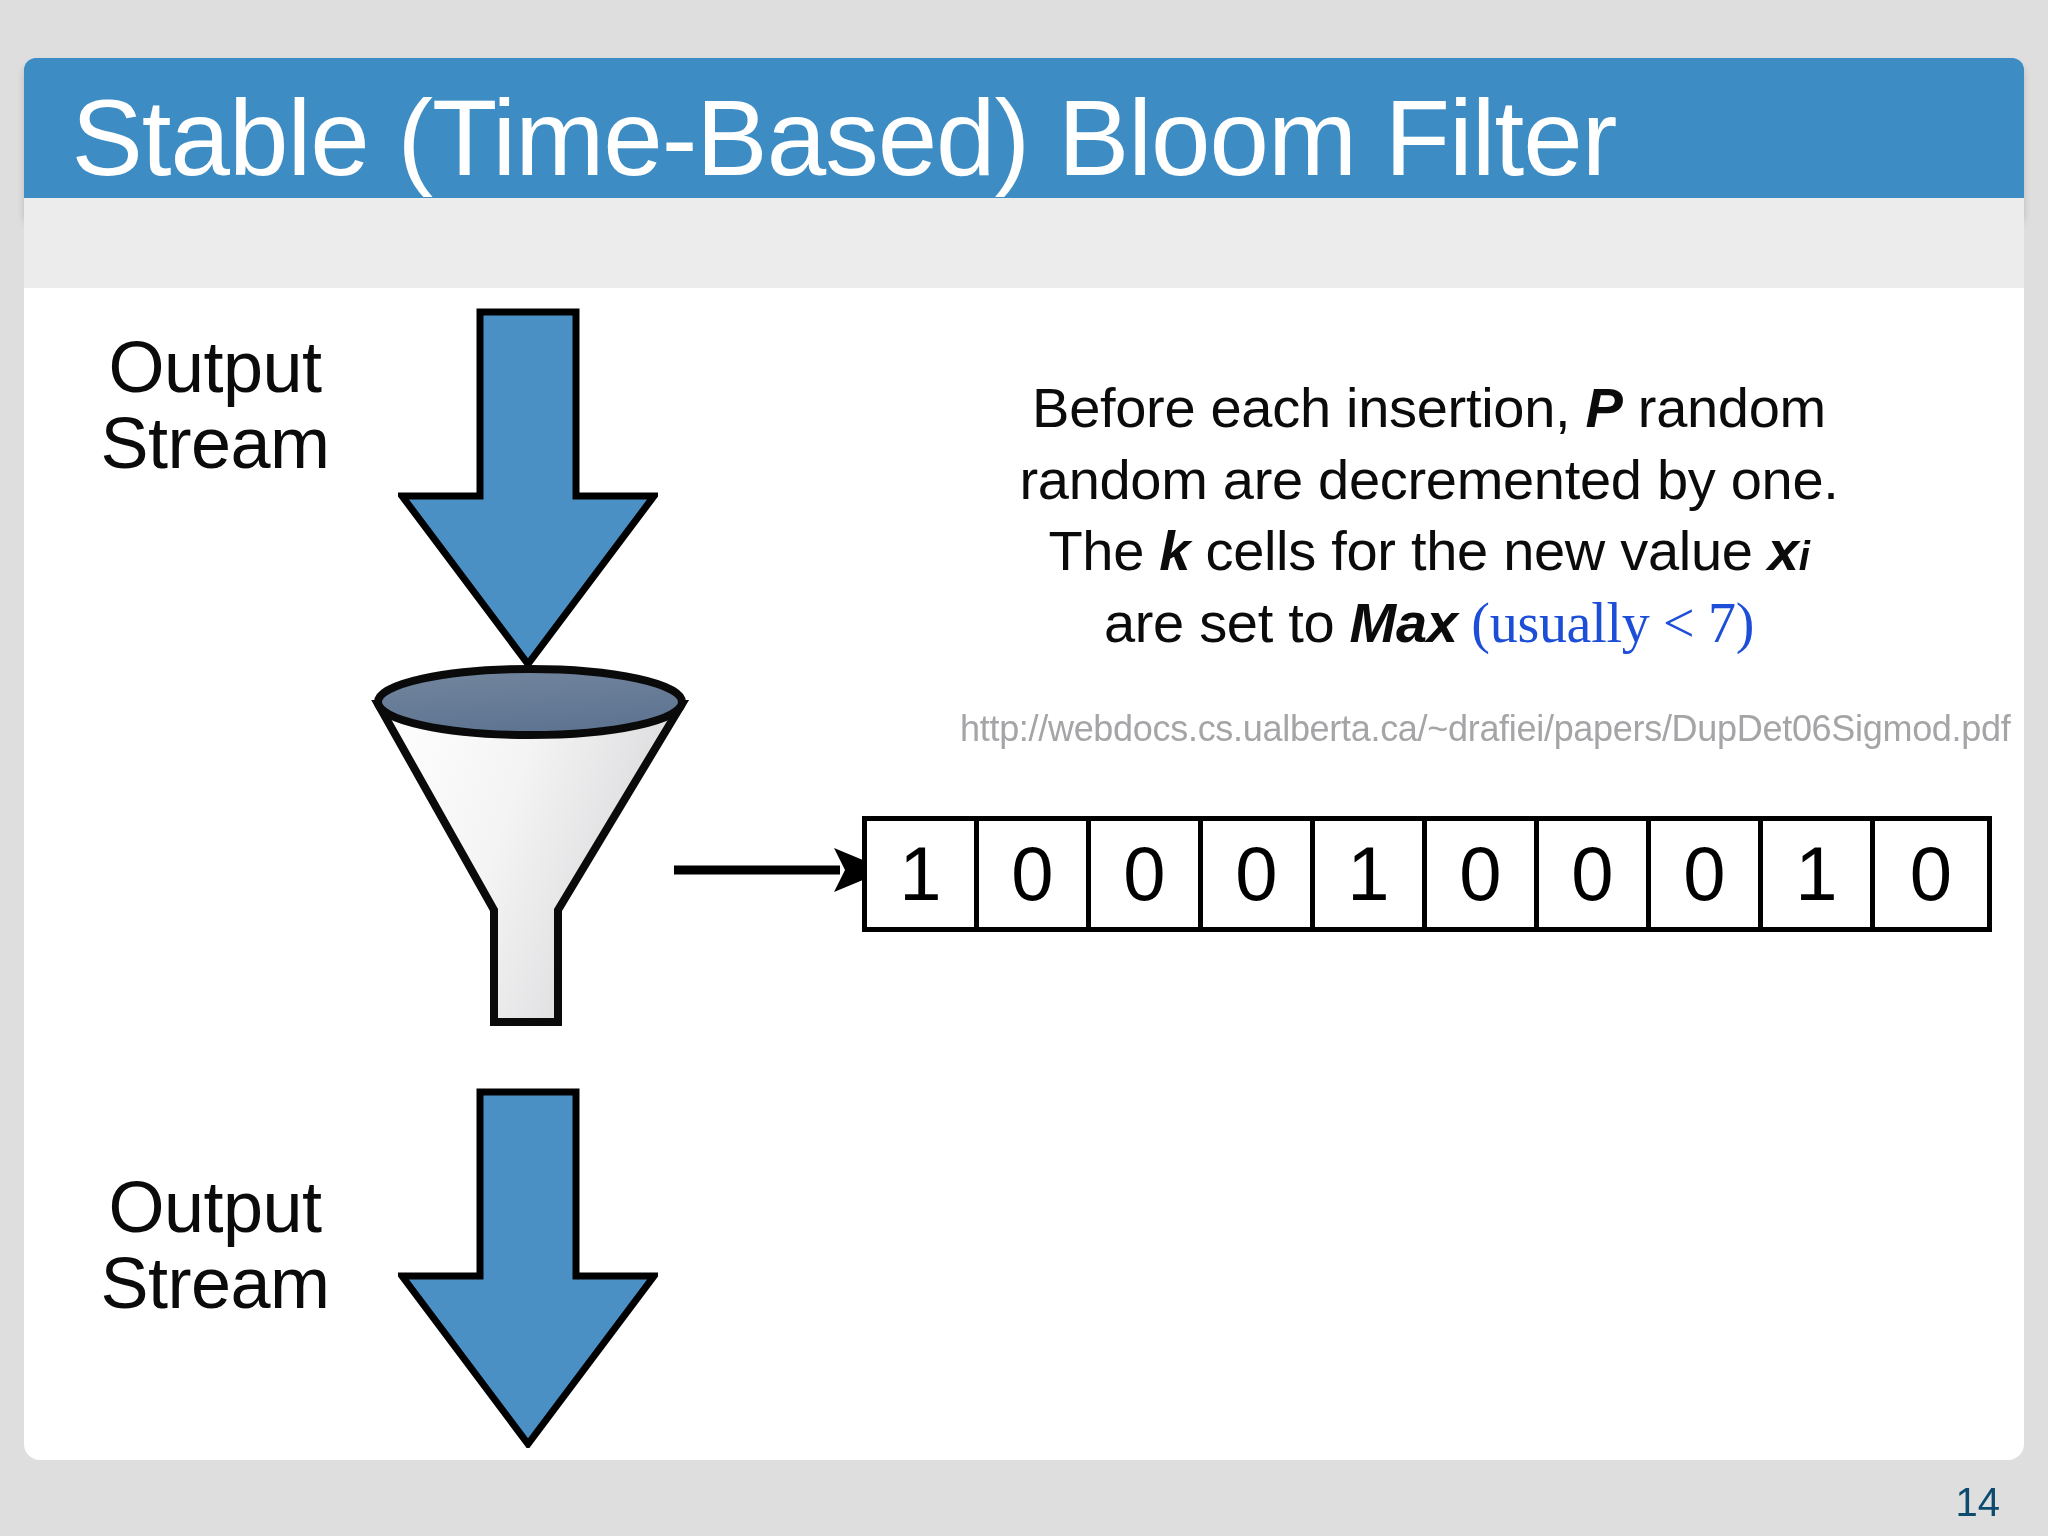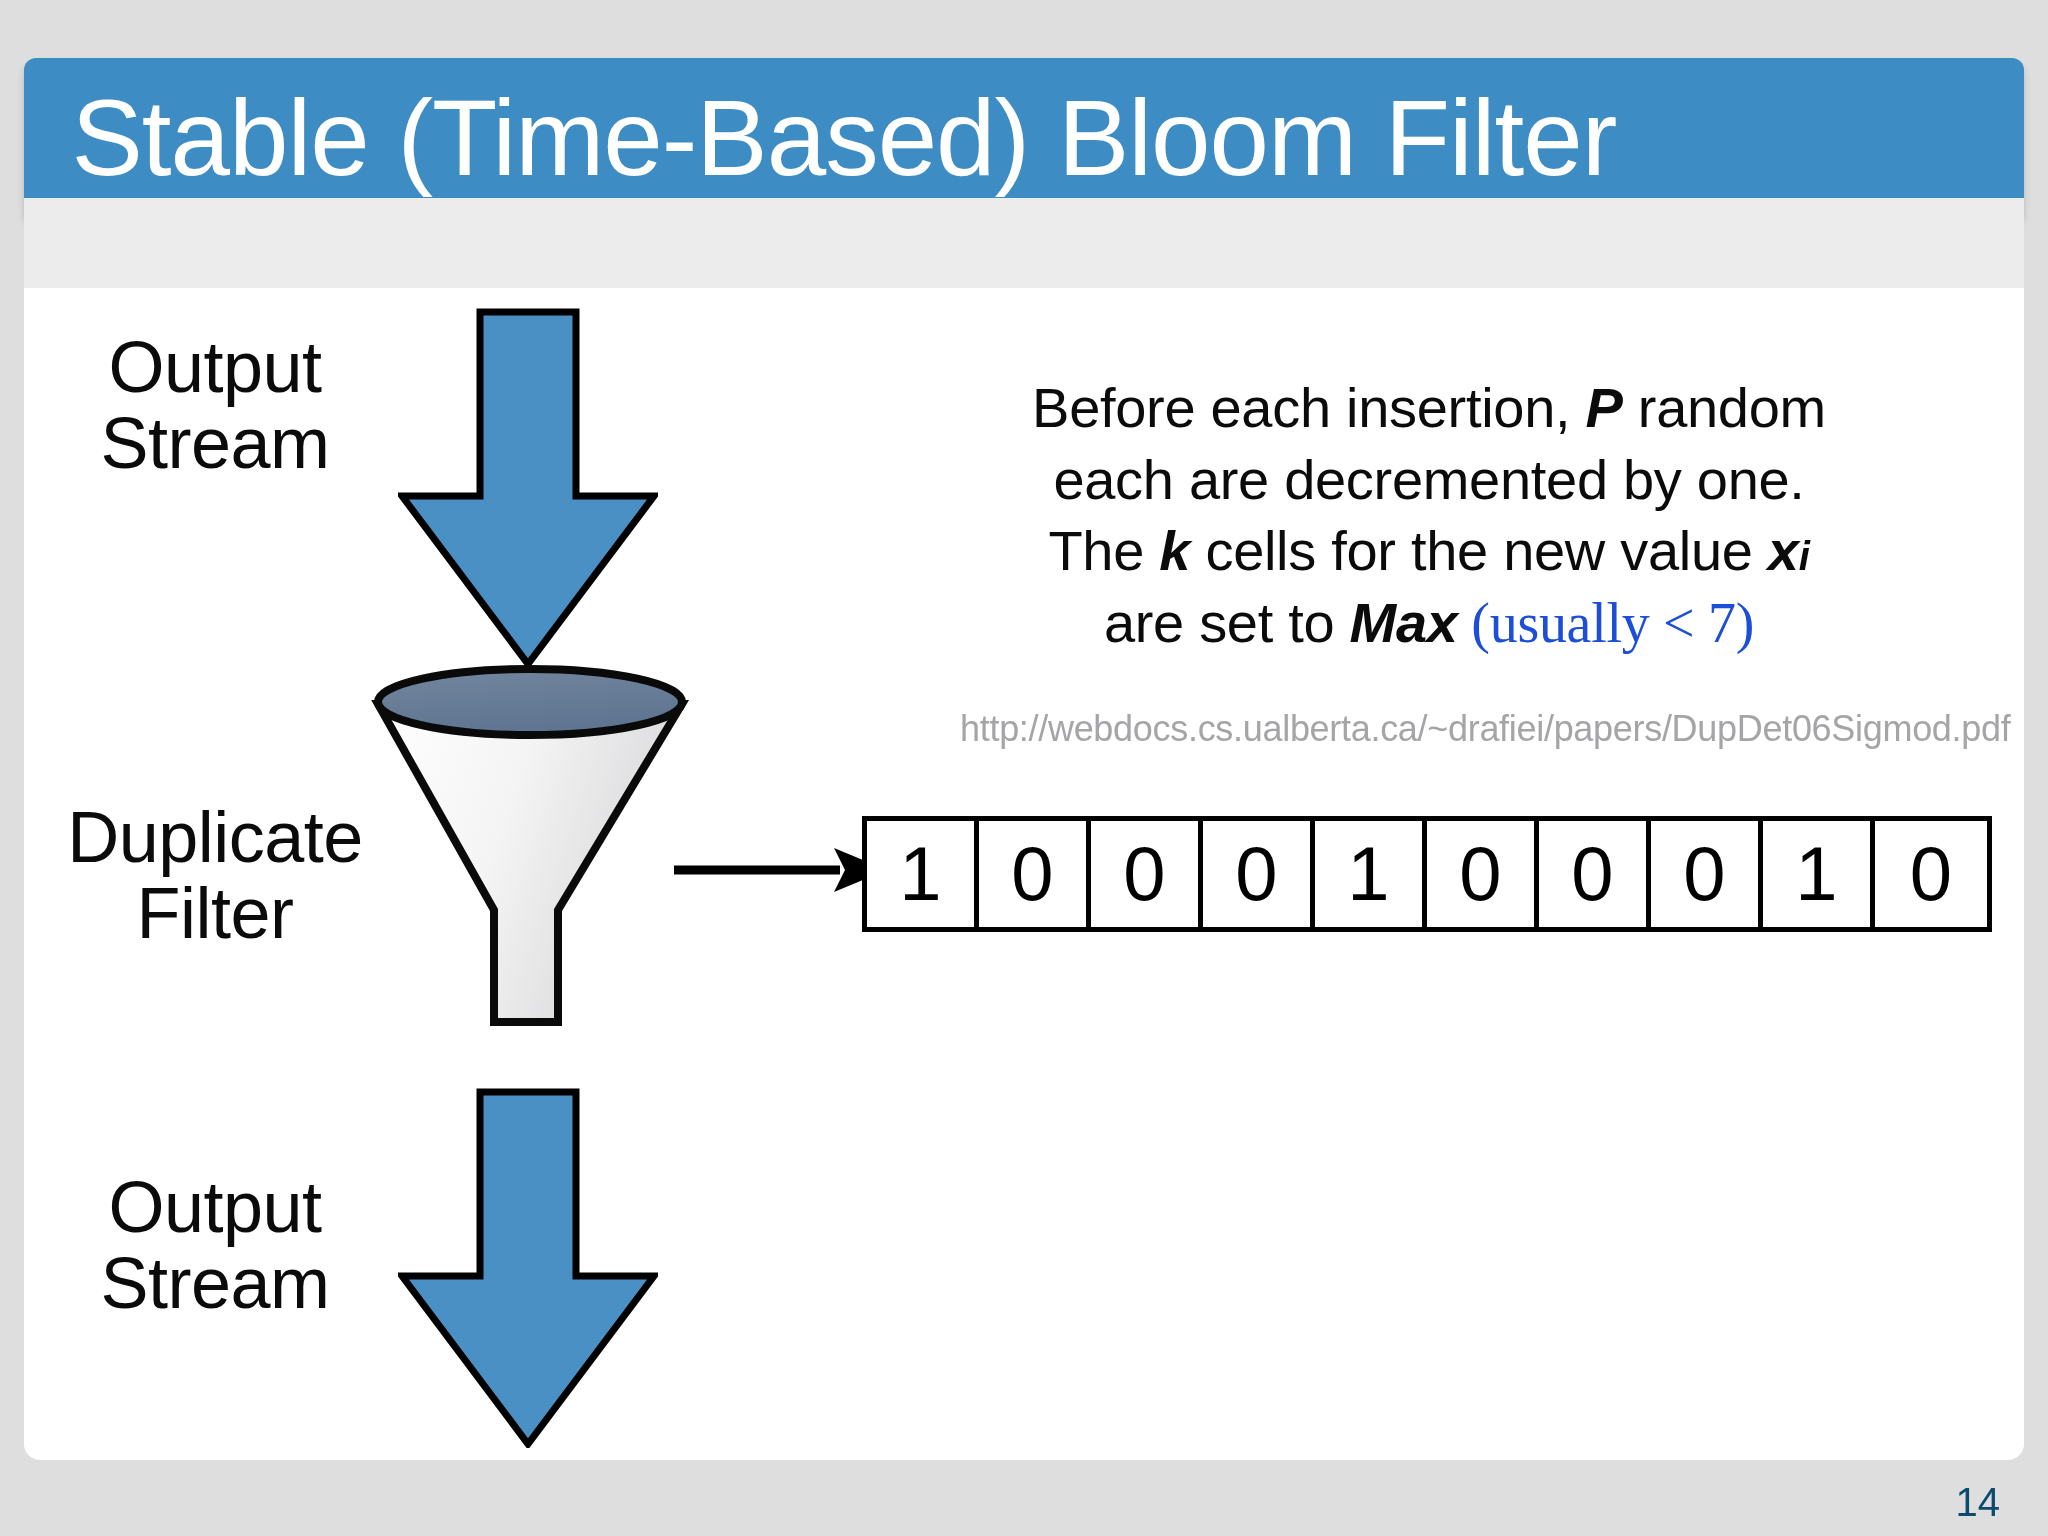--- a/index.html
+++ b/index.html
@@ -180,22 +180,20 @@
   <div class="title-bar">
     <div class="title-text">Stable (Time-Based) Bloom Filter</div>
   </div>
 
   <div class="subtitle-band"></div>
 
   <div class="canvas"></div>
 
   <div class="stage-label" id="label-input">Output
 Stream</div>
-  <div class="stage-label" id="label-filter">Duplicate
-Filter</div>
   <div class="stage-label" id="label-output">Output
 Stream</div>
 
   <svg class="down-arrow" id="arrow-top" viewBox="0 0 260 360">
     <polygon points="82,4 178,4 178,188 256,188 130,356 4,188 82,188" fill="#4a90c4" stroke="#000000" stroke-width="7" stroke-linejoin="miter"></polygon>
   </svg>
 
   <svg id="funnel" viewBox="0 0 320 368">
     <defs>
       <linearGradient id="funnelBody" x1="0" y1="0" x2="1" y2="0.35">
@@ -227,21 +225,21 @@
     <div class="cell">1</div>
     <div class="cell">0</div>
     <div class="cell">0</div>
     <div class="cell">0</div>
     <div class="cell">1</div>
     <div class="cell">0</div>
   </div>
 
   <div class="description">
     <div><span>Before each insertion, </span><span class="sym">P</span><span> random</span></div>
-    <div>each are decremented by one.</div>
+    <div>random are decremented by one.</div>
     <div><span>The </span><span class="sym">k</span><span> cells for the new value </span><span class="sym">x</span><span class="sub">i</span></div>
     <div><span>are set to </span><span class="sym">Max</span><span class="muted"> (usually &lt; 7)</span></div>
   </div>
 
   <div class="source-url">http://webdocs.cs.ualberta.ca/~drafiei/papers/DupDet06Sigmod.pdf</div>
 
   <svg class="down-arrow" id="arrow-bottom" viewBox="0 0 260 360">
     <polygon points="82,4 178,4 178,188 256,188 130,356 4,188 82,188" fill="#4a90c4" stroke="#000000" stroke-width="7" stroke-linejoin="miter"></polygon>
   </svg>
 

